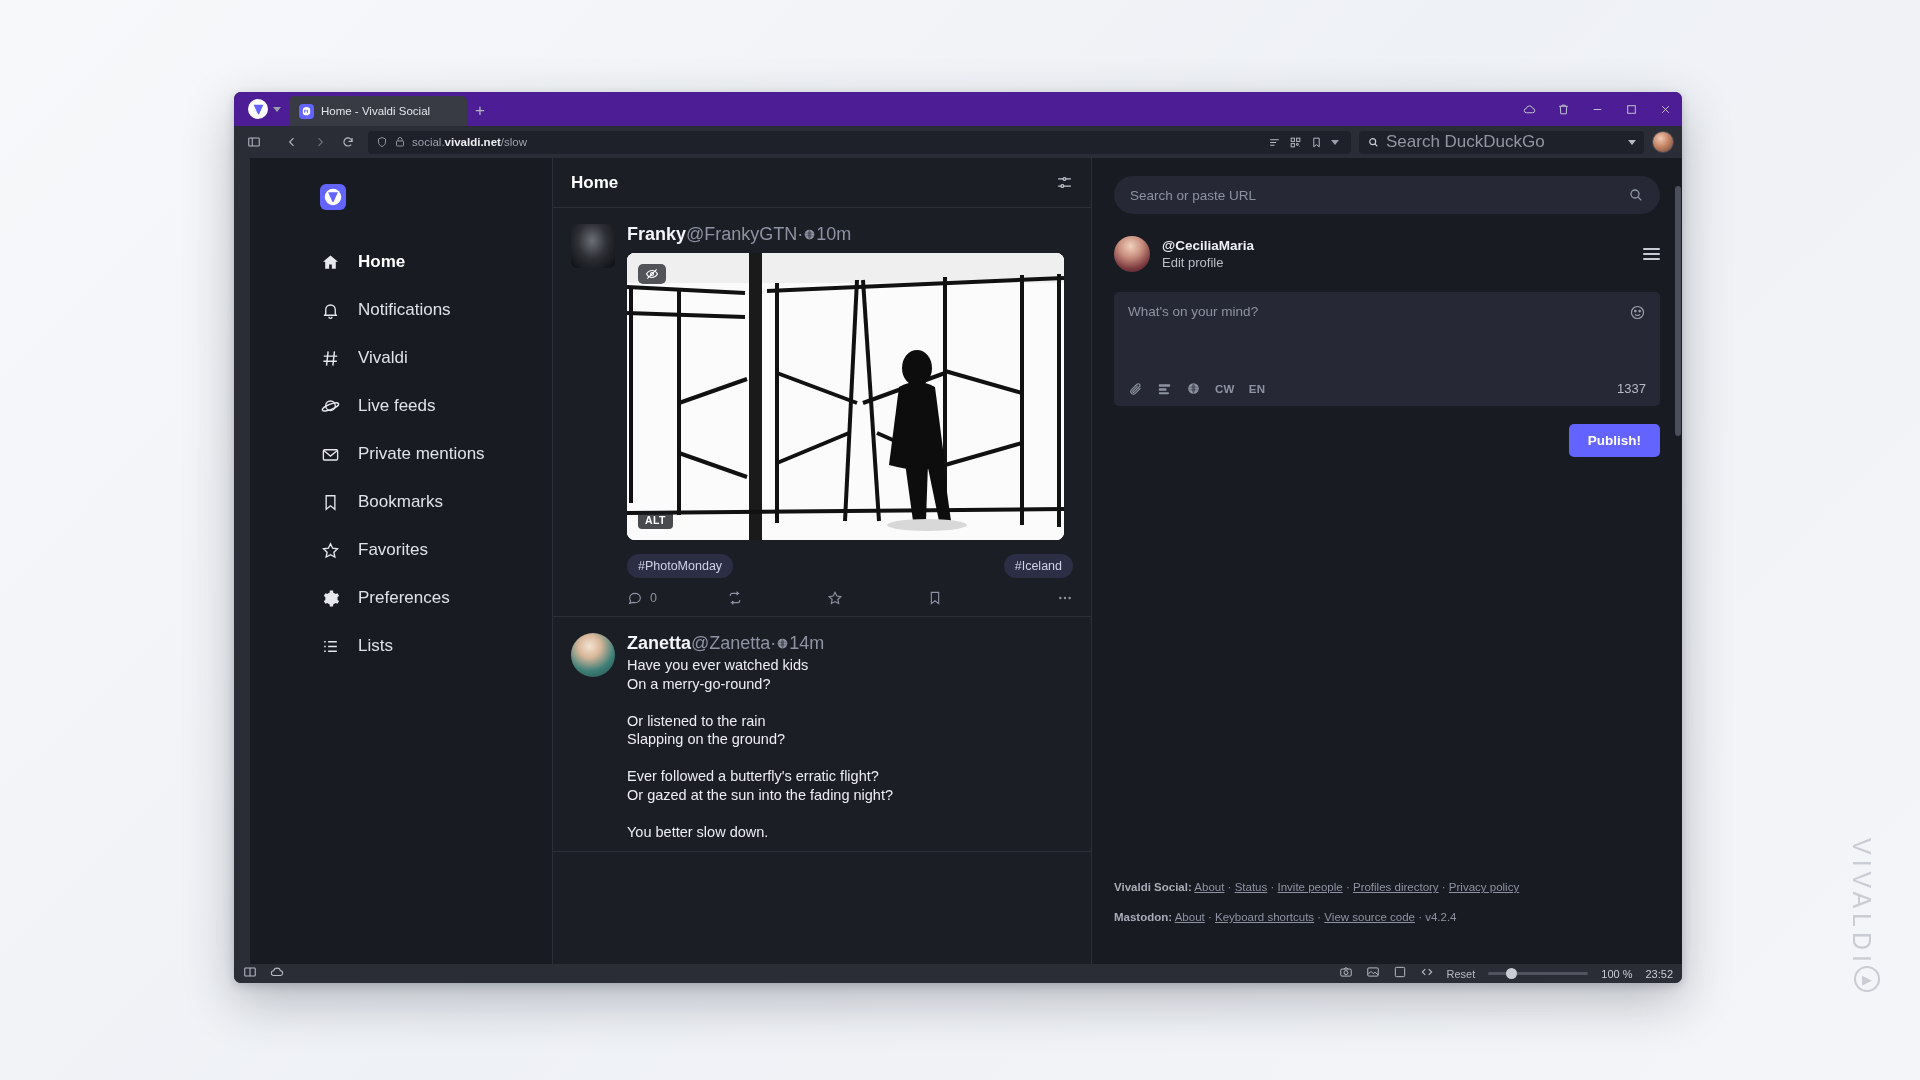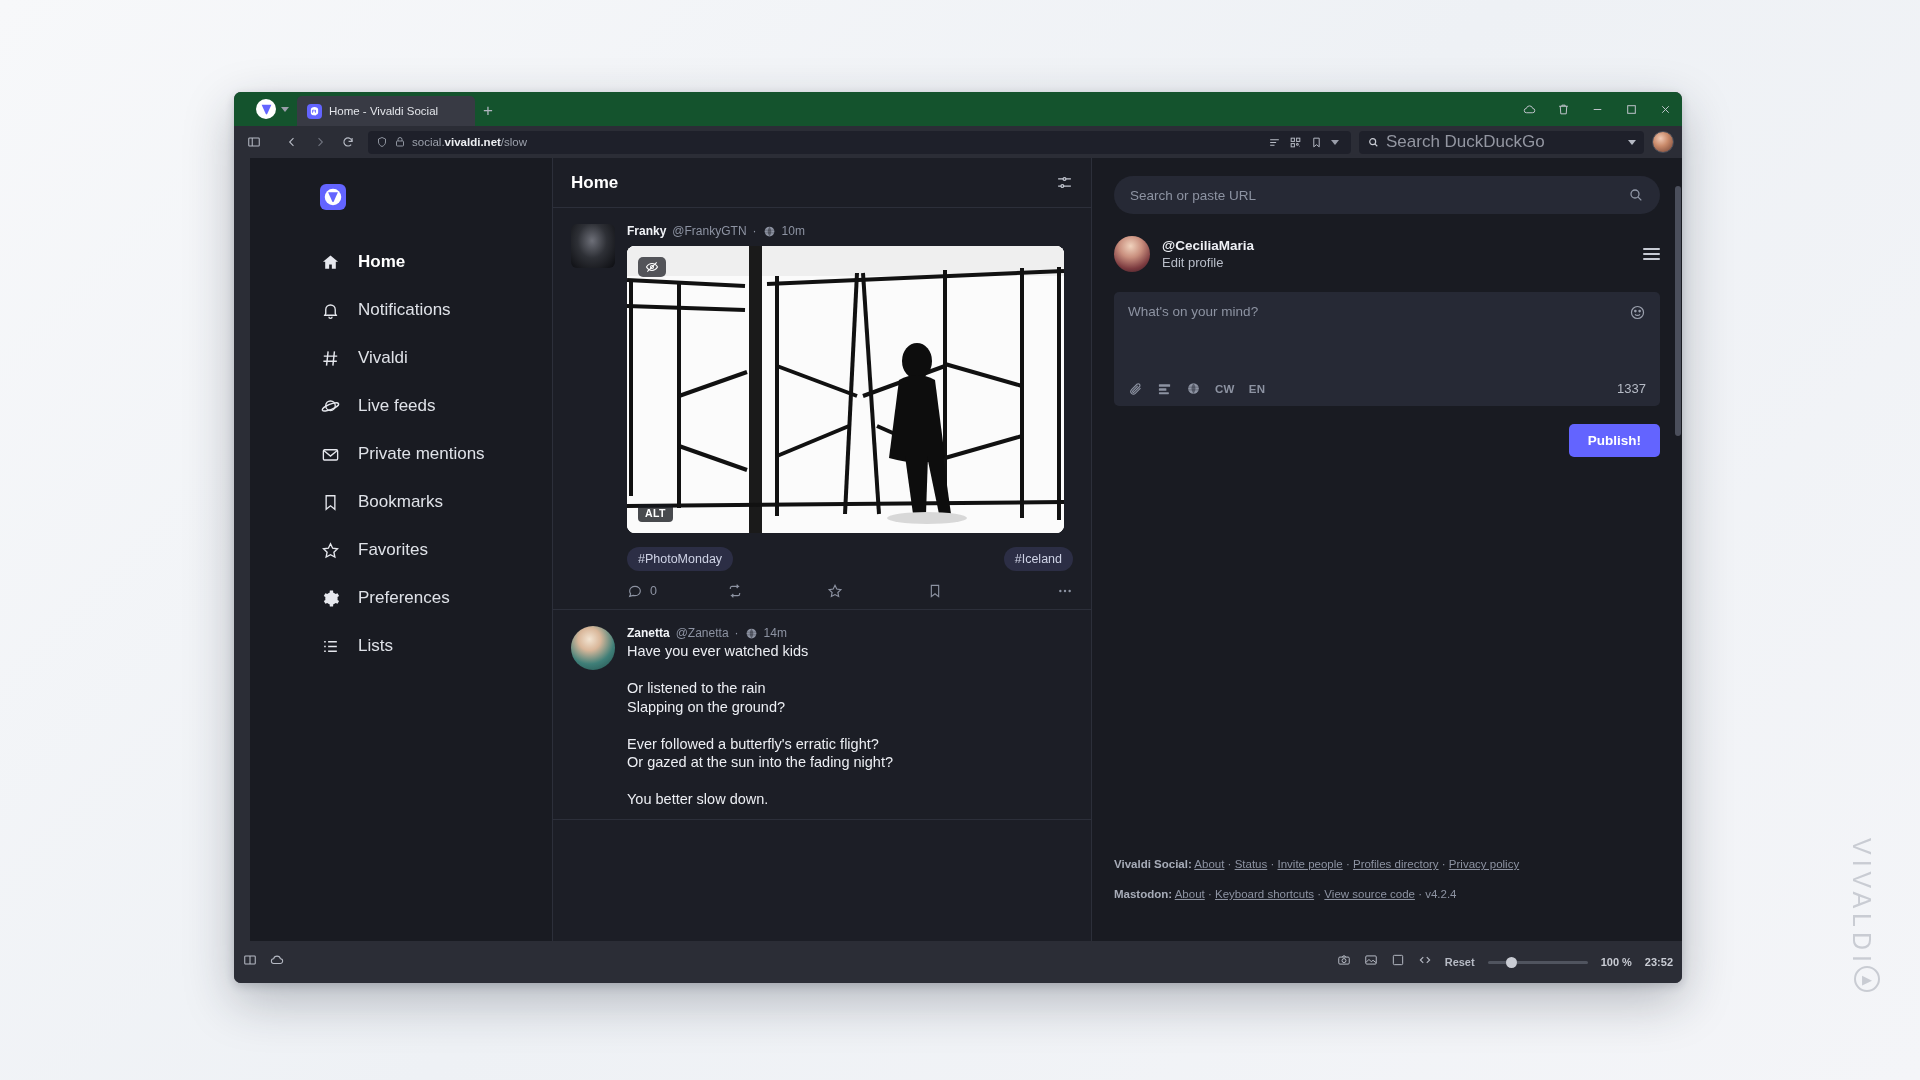--- a/index.html
+++ b/index.html
@@ -37,23 +37,23 @@
     left: 234px; top: 92px; width: 1448px; height: 891px;
     background: #2b2d36;
     border-radius: 7px;
     box-shadow: 0 18px 50px rgba(30,35,50,0.28), 0 3px 10px rgba(30,35,50,0.18);
     overflow: hidden;
     display: flex; flex-direction: column;
   }
 
   
   .tabstrip {
-    height: 34px; background: #14532d;
+    height: 34px; background: #4c1d95;
     display: flex; align-items: flex-end; position: relative;
-    padding-left: 14px;
+    padding-left: 6px;
   }
   .vmenu {
     display: flex; align-items: center; gap: 5px;
     height: 34px; padding: 0 6px 0 8px;
   }
   .vlogo {
     width: 20px; height: 20px; border-radius: 50%;
     background: #fff; display:flex; align-items:center; justify-content:center;
   }
   .vlogo svg { width: 13px; height: 13px; }
@@ -179,21 +179,21 @@
     padding: 16px 18px 10px 18px; border-bottom: 1px solid #2c2f3a;
     display: flex; gap: 12px;
   }
   .st-avatar {
     width: 44px; height: 44px; border-radius: 6px; flex: none; overflow: hidden;
   }
   .st-avatar.franky { background: radial-gradient(ellipse at 48% 38%, #6d6f78 0%, #2e3036 45%, #0b0c10 100%); }
   .st-avatar.zanetta { border-radius: 50%;
     background: radial-gradient(circle at 42% 30%, #f2e4d2 0%, #d9b79a 28%, #3f7f78 62%, #1f4a48 100%); }
   .st-main { flex: 1; min-width: 0; }
-  .st-head { display: flex; align-items: center; gap: 6px; font-size: 12px; margin-bottom: 2px;}
+  .st-head { display: flex; align-items: center; font-size: 18px; margin-bottom: 2px;}
   .st-name { font-weight: 700; color: #f2f4f8; }
   .st-handle { color: #8d93a2; }
   .st-dot { color: #8d93a2; }
   .st-globe { color: #8d93a2; display:flex; }
   .st-globe svg { width: 13px; height: 13px; }
   .st-time { color: #8d93a2; }
 
   .media {
     position: relative; margin-top: 8px; border-radius: 8px; overflow: hidden;
     width: 437px; height: 287px; background: #f2f2f2;
@@ -288,22 +288,22 @@
     position: absolute; right: 0; top: 0; width: 8px; height: 100%;
     background: transparent;
   }
   .vscroll i {
     position: absolute; top: 28px; left: 1px; width: 6px; height: 250px;
     background: #4b4f5c; border-radius: 3px; display: block;
   }
 
   
   .statusbar {
-    height: 42px; background: #2b2d36; display: flex; align-items: center;
-    padding: 0 9px; gap: 12px; flex: none; font-weight: bold;
+    height: 19px; background: #2b2d36; display: flex; align-items: center;
+    padding: 0 9px; gap: 12px; flex: none;
   }
   .sb-left { display: flex; align-items: center; gap: 13px; color: #b6bac4; }
   .sb-left svg { width: 14px; height: 14px; }
   .sb-right { margin-left: auto; display: flex; align-items: center; gap: 13px; color: #b6bac4;}
   .sb-right svg { width: 14px; height: 14px; }
   .sb-reset { font-size: 11px; color: #b6bac4; }
   .zoomtrack {
     width: 100px; height: 3px; background: #50545f; border-radius: 2px;
     position: relative;
   }
@@ -675,20 +675,21 @@
                   <svg viewBox="0 0 24 24" fill="currentColor">
                       <circle cx="12" cy="12" r="9"></circle>
                       <path d="M12 3a14 14 0 0 1 0 18 14 14 0 0 1 0-18z" fill="#1c1e26" opacity=".45"></path>
                       <path d="M3.2 9.5h17.6M3.2 14.5h17.6" stroke="#1c1e26" stroke-width="1.1" opacity=".5"></path>
                     </svg>
                 </span>
                 <span class="st-time">14m</span>
               </div>
               <div class="st-text">
                 <p>Have you ever watched kids</p>
+                <p>On a merry-go-round?</p>
                 <p>&nbsp;</p>
                 <p>Or listened to the rain</p>
                 <p>Slapping on the ground?</p>
                 <p>&nbsp;</p>
                 <p>Ever followed a butterfly's erratic flight?</p>
                 <p>Or gazed at the sun into the fading night?</p>
                 <p>&nbsp;</p>
                 <p>You better slow down.</p>
               </div>
             </div>

